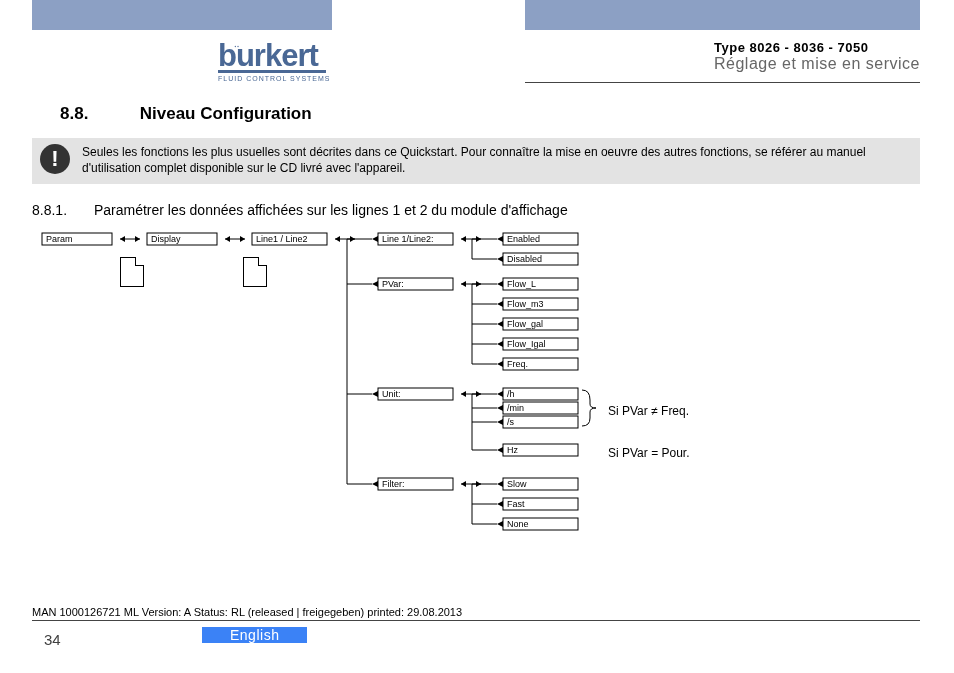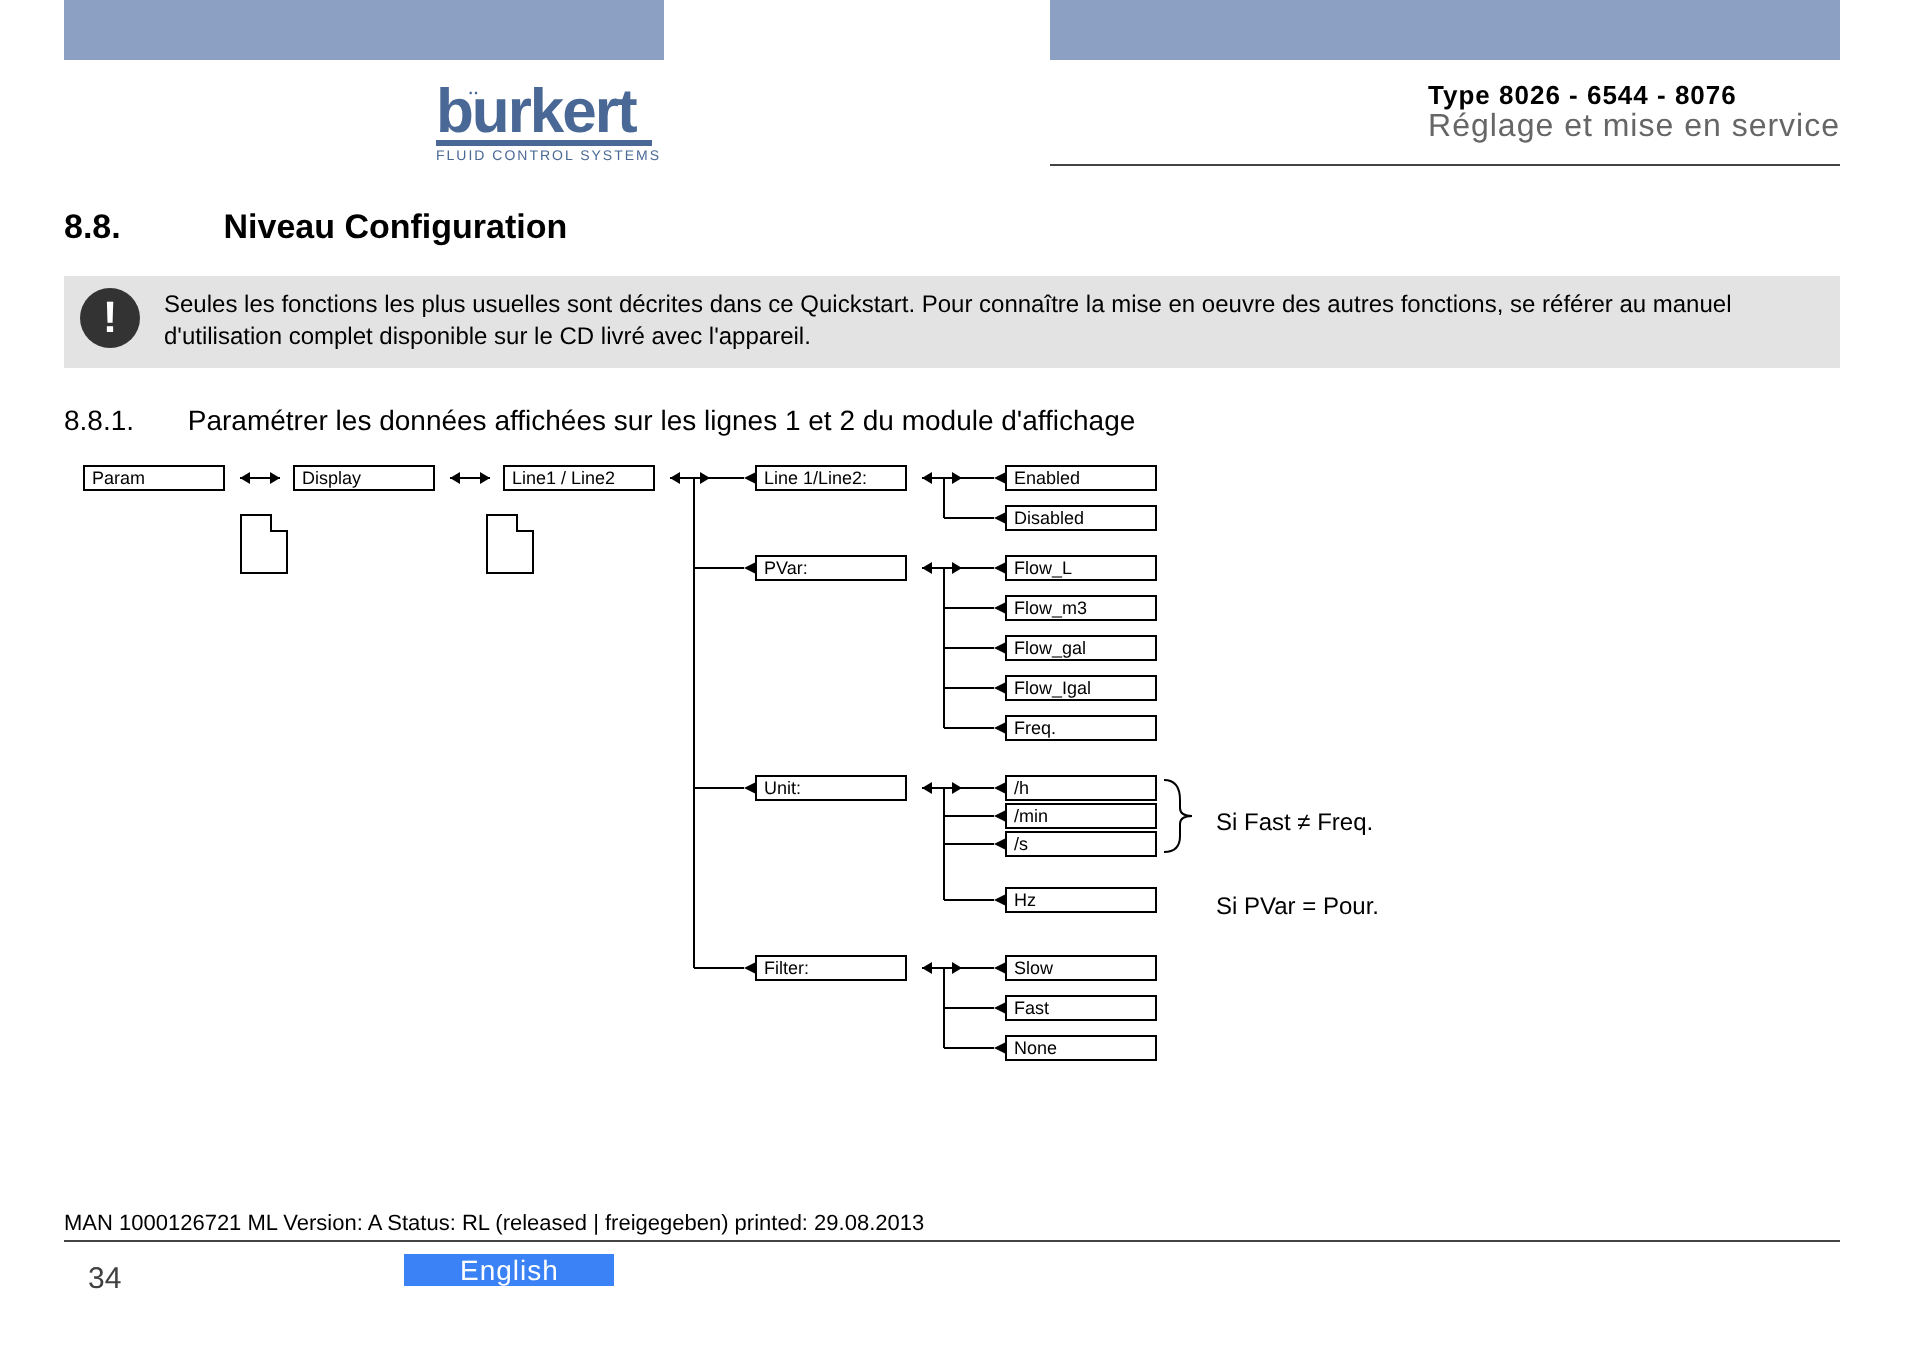--- a/index.html
+++ b/index.html
@@ -27,21 +27,21 @@
   .logo-sub { font-size: 7px; color: #4a6895; letter-spacing: 1px; margin-top: 2px; }
 
   .doc-header { position: absolute; right: 34px; top: 2px; text-align: left; }
   .doc-type { font-weight: bold; font-size: 13px; letter-spacing: 0.5px; }
   .doc-sub { font-size: 16px; color: #666; letter-spacing: 0.5px; }
   .doc-rule { position: absolute; top: 44px; left: 525px; width: 395px; height: 1px; background: #444; }
 
   .content { position: absolute; top: 104px; left: 32px; right: 34px; }
 
   .sec-title { font-size: 17px; font-weight: bold; }
-  .sec-num { display: inline-block; width: 75px; }
+  .sec-num { display: inline-block; width: 75px; margin-left: 28px; }
 
   .note-box {
     margin-top: 14px;
     background: #e3e3e3;
     padding: 6px 10px 8px 50px;
     position: relative;
     font-size: 12px;
     line-height: 1.35;
   }
   .note-icon {
@@ -91,21 +91,21 @@
 </div>
 
 <div class="header">
   <div class="logo">
     <span class="logo-umlaut">‥</span>
     <div class="logo-text">burkert</div>
     <div class="logo-bar"></div>
     <div class="logo-sub">FLUID CONTROL SYSTEMS</div>
   </div>
   <div class="doc-header">
-    <div class="doc-type">Type 8026 - 6544 - 8076</div>
+    <div class="doc-type">Type 8026 - 8036 - 7050</div>
     <div class="doc-sub">Réglage et mise en service</div>
   </div>
   <div class="doc-rule"></div>
 </div>
 
 <div class="content">
   <div class="sec-title">
     <span class="sec-num">8.8.</span>
     <span>Niveau Configuration</span>
   </div>
@@ -233,21 +233,21 @@
   <line x1="440" y1="276" x2="465" y2="276" stroke="#000"></line>
     <use href="#rarr" x="465" y="276"></use>
   <rect class="box" x="471" y="270" width="75" height="12"></rect>
   <text class="lbl" x="475" y="279">Fast</text>
   <line x1="440" y1="296" x2="465" y2="296" stroke="#000"></line>
     <use href="#rarr" x="465" y="296"></use>
   <rect class="box" x="471" y="290" width="75" height="12"></rect>
   <text class="lbl" x="475" y="299">None</text>
 </svg>
 
-<div class="annot" style="top:404px; left:608px;">Si Fast ≠ Freq.</div>
+<div class="annot" style="top:404px; left:608px;">Si PVar ≠ Freq.</div>
 <div class="annot" style="top:446px; left:608px;">Si PVar = Pour.</div>
 
 <div class="footer-line">
   <span>MAN 1000126721 ML Version: A Status: RL (released | freigegeben) printed: 29.08.2013</span>
 </div>
 <div class="footer">
   <span class="page-num">34</span>
   <span class="lang-box">English</span>
 </div>
 

